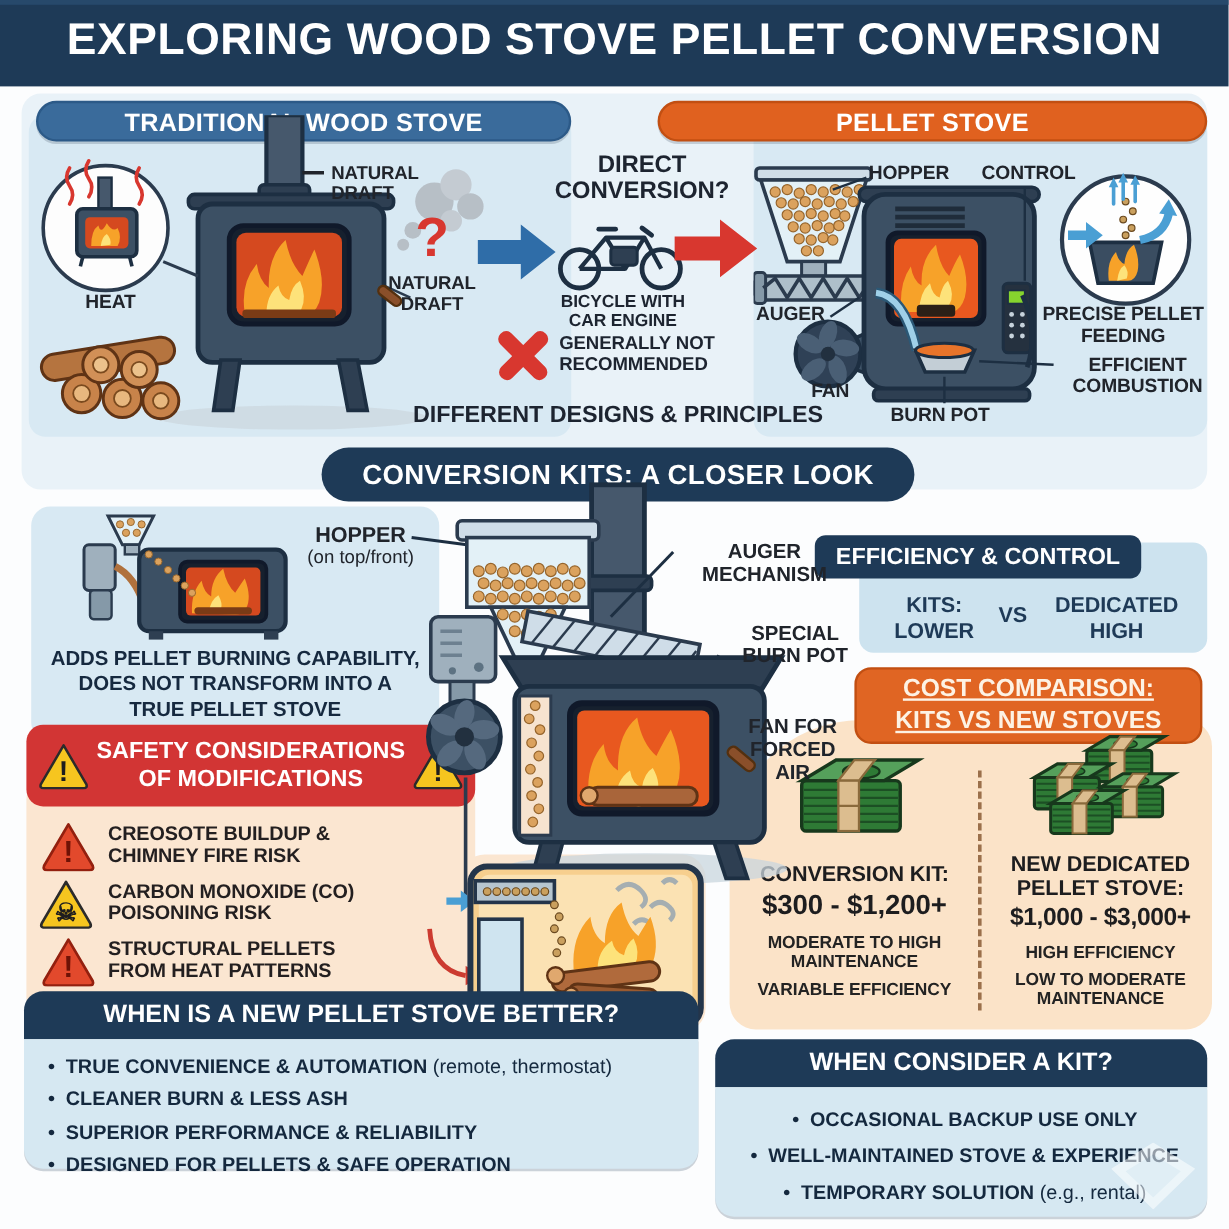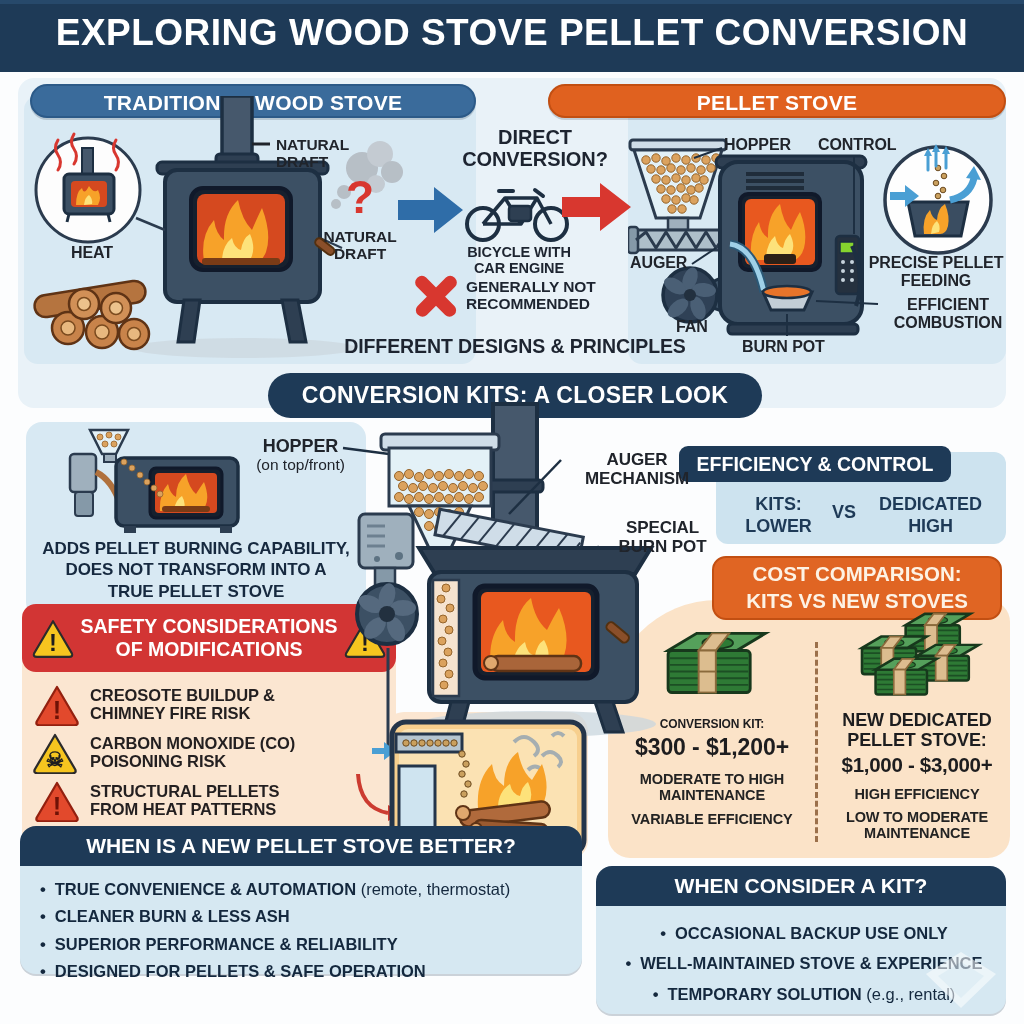--- a/index.html
+++ b/index.html
@@ -354,40 +354,40 @@
   <div class="abs" style="left:716px;top:452px;width:290px;height:92px;background:#cde3ef;border-radius:12px;"></div>
   <div class="abs" style="left:679px;top:446px;width:272px;height:36px;line-height:36px;border-radius:9px;background:#1e3a57;color:#fff;font-weight:bold;font-size:19.5px;text-align:center;">EFFICIENCY &amp; CONTROL</div>
   <div class="abs lbl pre ctr navytx" style="left:736px;top:494px;width:85px;font-size:18px;line-height:1.2;">KITS:
 LOWER</div>
   <div class="abs lbl navytx" style="left:832px;top:502px;font-size:18px;">VS</div>
   <div class="abs lbl pre ctr navytx" style="left:868px;top:494px;width:125px;font-size:18px;line-height:1.2;">DEDICATED
 HIGH</div>
 
   <div class="abs" style="left:608px;top:600px;width:402px;height:258px;background:#fbe3c8;border-radius:22px;border-top-left-radius:110px;"></div>
   <div class="abs" style="left:815px;top:642px;height:200px;border-left:3px dashed #7c4a22;opacity:.75;"></div>
-  <div class="abs pre" style="left:712px;top:556px;width:290px;height:64px;background:#e06523;border:2px solid #c24f12;box-sizing:border-box;border-radius:14px;color:#fdf2e4;font-weight:bold;font-size:20.5px;text-align:center;line-height:1.3;display:flex;align-items:center;justify-content:center;">COST COMPARISON:
+  <div class="abs pre" style="left:712px;top:556px;width:290px;height:64px;background:#e06523;border:2px solid #c24f12;box-sizing:border-box;border-radius:14px;color:#fdf2e4;font-weight:bold;font-size:20.5px;text-align:center;line-height:1.3;display:flex;align-items:center;justify-content:center;text-decoration:underline;">COST COMPARISON:
 KITS VS NEW STOVES</div>
 
   <div class="abs" style="left:616px;top:612px;width:192px;display:flex;flex-direction:column;align-items:center;">
     <svg width="120" height="84" viewBox="0 0 120 88" style="margin-top:8px;">
       <rect x="14" y="32" width="86" height="44" rx="4" fill="#2e7a35" stroke="#17381c" stroke-width="3"></rect>
       <g stroke="#1c4f24" stroke-width="2">
           <line x1="16" y1="40" x2="98" y2="40"></line>
           <line x1="16" y1="47" x2="98" y2="47"></line>
           <line x1="16" y1="54" x2="98" y2="54"></line>
           <line x1="16" y1="61" x2="98" y2="61"></line>
           <line x1="16" y1="68" x2="98" y2="68"></line>
         </g>
       <polygon points="14,32 44,14 116,14 86,32" fill="#55a05b" stroke="#17381c" stroke-width="3"></polygon>
       <ellipse cx="66" cy="24" rx="16" ry="6" fill="#2e7a35" stroke="#17381c" stroke-width="2"></ellipse>
       <polygon points="60,14 78,14 64,32 46,32" fill="#dcbd8f" stroke="#8a6a3c" stroke-width="2"></polygon>
       <rect x="46" y="32" width="18" height="44" fill="#dcbd8f" stroke="#8a6a3c" stroke-width="2"></rect>
       <line x1="46" y1="54" x2="64" y2="54" stroke="#8a6a3c" stroke-width="2"></line>
     </svg>
-    <div class="lbl ctr" style="margin-top:14px;font-size:12px;color:#1d1d1f;">CONVERSION KIT:</div>
+    <div class="lbl ctr" style="margin-top:14px;font-size:18px;color:#1d1d1f;">CONVERSION KIT:</div>
     <div class="lbl ctr" style="margin-top:4px;font-size:23px;color:#1d1d1f;white-space:nowrap;">$300 - $1,200+</div>
     <div class="lbl pre ctr" style="margin-top:10px;font-size:14.5px;color:#232323;">MODERATE TO HIGH
 MAINTENANCE</div>
     <div class="lbl pre ctr" style="margin-top:7px;font-size:14.5px;color:#232323;">VARIABLE EFFICIENCY</div>
   </div>
 
   <div class="abs" style="left:826px;top:606px;width:182px;display:flex;flex-direction:column;align-items:center;">
     <svg width="146" height="96" viewBox="0 0 150 110">
       <defs>
         <g id="stack">
@@ -545,20 +545,23 @@
   </svg>
 
   <div class="abs" style="left:228px;top:436px;width:145px;text-align:center;">
     <div class="lbl" style="font-size:18px;">HOPPER</div>
     <div style="font-size:15.5px;color:#20242b;">(on top/front)</div>
   </div>
   <div class="abs lbl pre ctr" style="left:562px;top:450px;width:150px;font-size:17px;">AUGER
 MECHANISM</div>
   <div class="abs lbl pre ctr" style="left:600px;top:518px;width:125px;font-size:17px;">SPECIAL
 BURN POT</div>
+  <div class="abs lbl pre ctr" style="left:608px;top:596px;width:105px;font-size:17px;">FAN FOR
+FORCED
+AIR</div>
 
   <svg class="abs" style="left:346px;top:636px;" width="244" height="224" viewBox="0 0 244 224">
     <polyline points="42,12 42,114" fill="none" stroke="#2b3b4e" stroke-width="3"></polyline>
     <polygon points="26,112 38,112 38,106 50,115 38,124 38,118 26,118" fill="#4a9fd4"></polygon>
     <path d="M12,138 Q14,172 42,177" fill="none" stroke="#cc3b30" stroke-width="4"></path>
     <polygon points="42,169 58,177 42,185" fill="#cc3b30"></polygon>
     <rect x="46" y="86" width="192" height="132" rx="14" fill="#f7cf8e" stroke="#24354a" stroke-width="5"></rect>
     <rect x="53" y="93" width="178" height="118" rx="9" fill="#fbe2b3"></rect>
     <rect x="53" y="130" width="36" height="81" fill="#cfe4f0" stroke="#24354a" stroke-width="3"></rect>
     <rect x="50" y="98" width="66" height="18" fill="#b6c5cf" stroke="#24354a" stroke-width="3"></rect>

